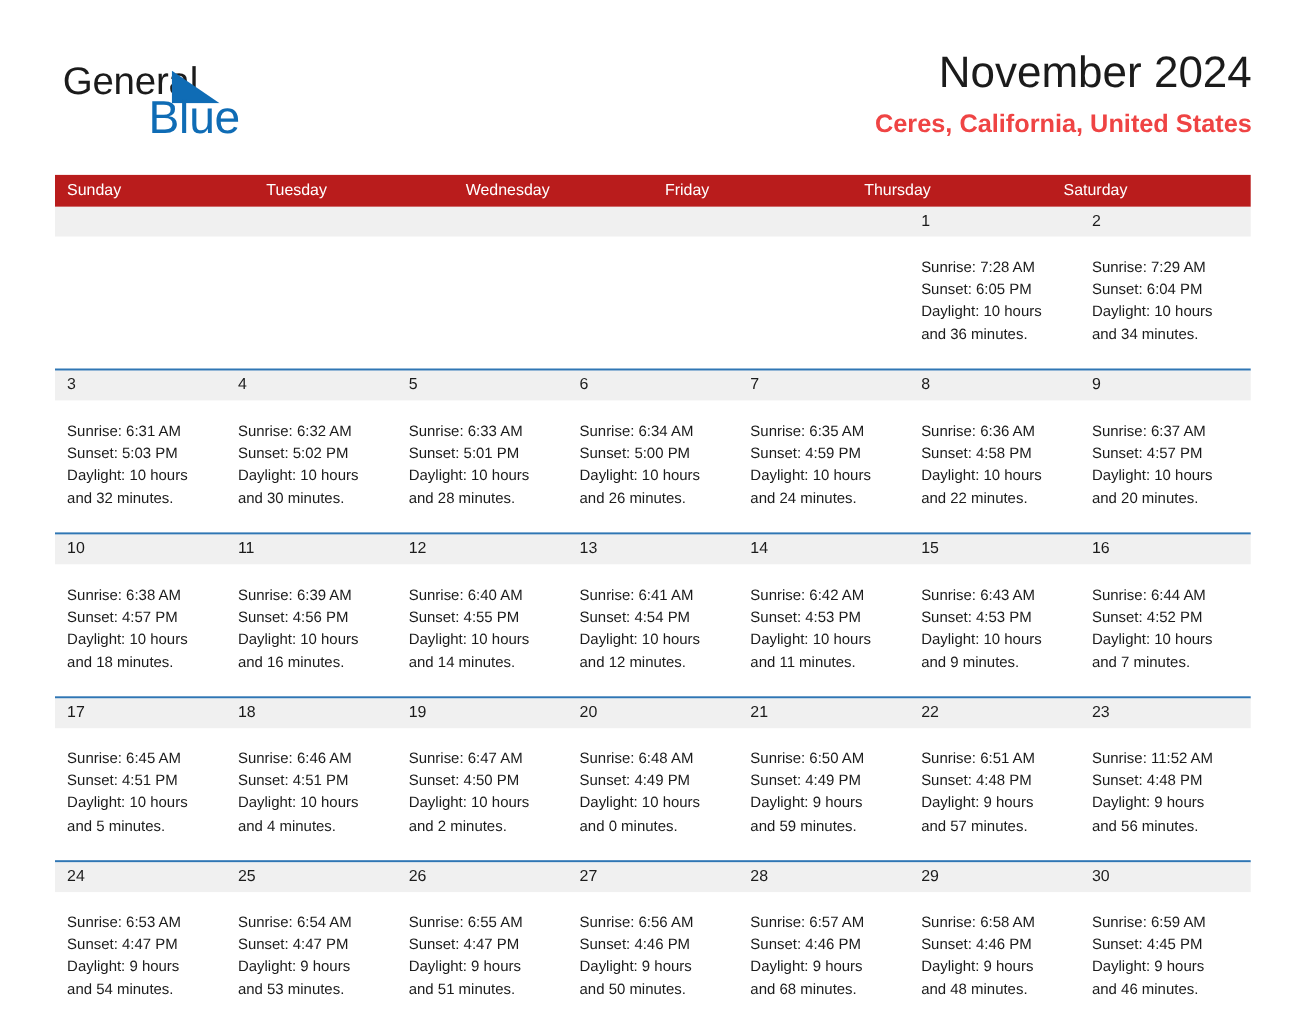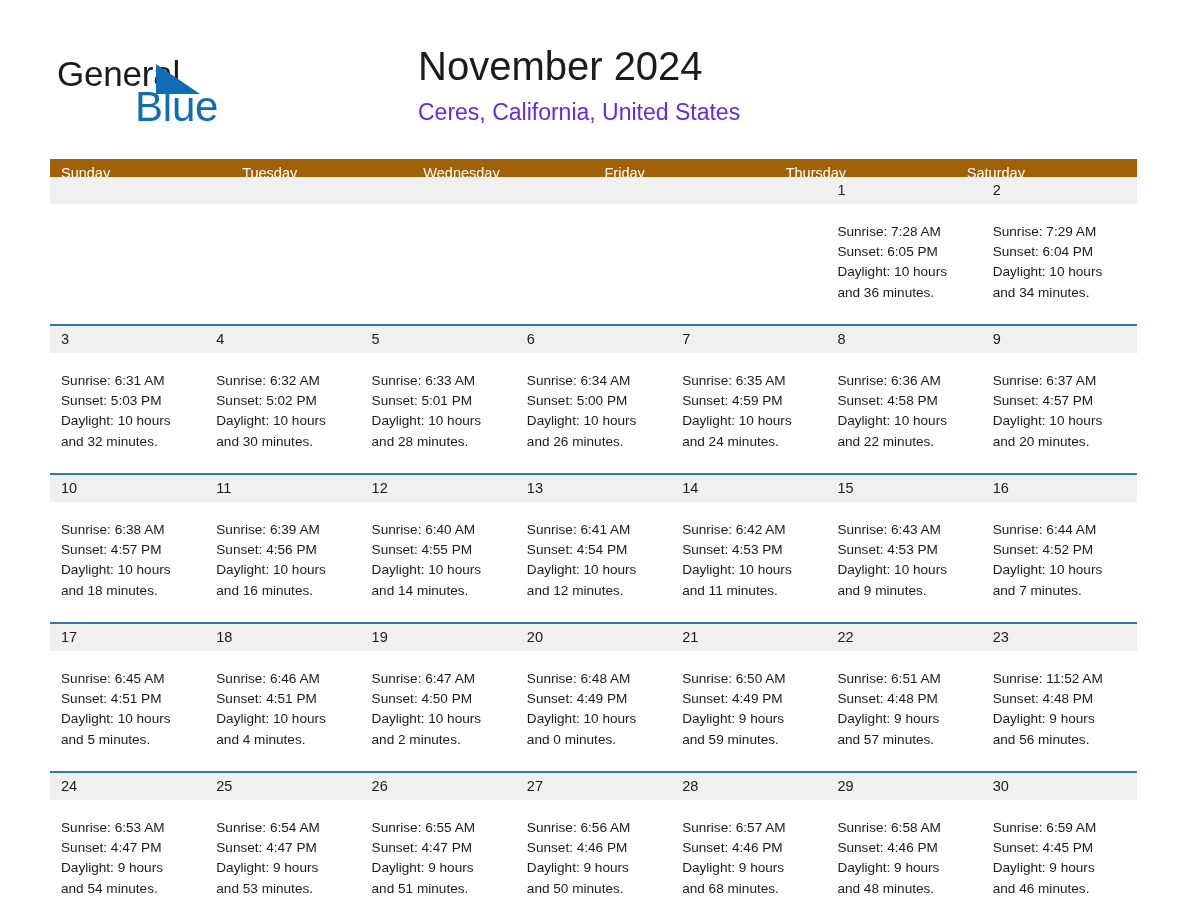--- a/index.html
+++ b/index.html
@@ -61,50 +61,50 @@
     font-size: 42px;
     line-height: 40px;
     color: #0f6cb5;
     letter-spacing: -0.2px;
     font-weight: 400;
   }
   .title-block {
     position: absolute;
     right: 0px;
     top: 0px;
-    text-align: left;
+    text-align: right;
     width: 720px;
   }
   .cal-title {
     font-size: 40px;
     line-height: 52px;
     color: #1b1b1b;
     font-weight: 400;
     letter-spacing: 0px;
   }
   .cal-subtitle {
     font-size: 23px;
     line-height: 32px;
-    color: #6d28d9;
-    font-weight: 400;
+    color: #ef4444;
+    font-weight: 700;
     margin-top: 4px;
   }
 
   
   .calendar {
     position: absolute;
     left: 50px;
     top: 159px;
     width: 1087px;
   }
   .dow-row {
     display: flex;
     width: 100%;
-    height: 18px;
-    background: #a16207;
+    height: 29px;
+    background: #b91c1c;
     justify-content: center;
   }
   .dow {
     flex: 1 1 0;
     color: #ffffff;
     font-size: 14.5px;
     line-height: 29px;
     padding-left: 11px;
     white-space: nowrap;
     overflow: hidden;

